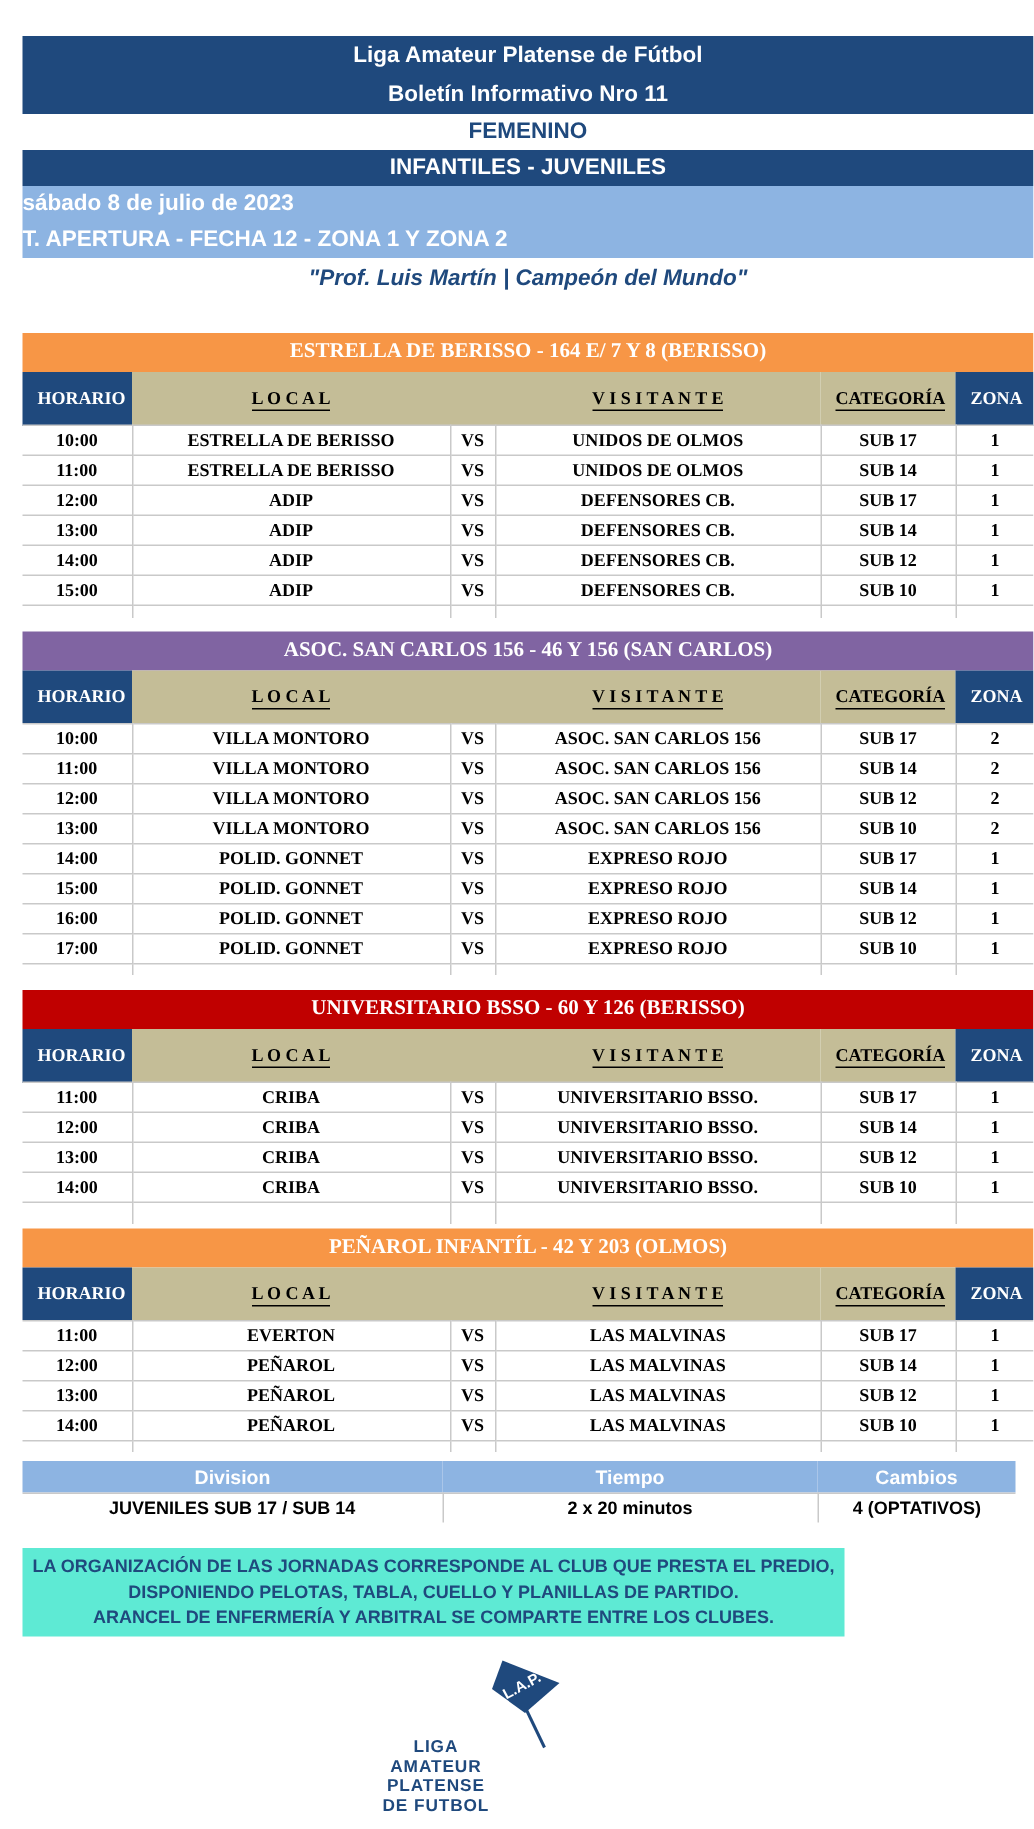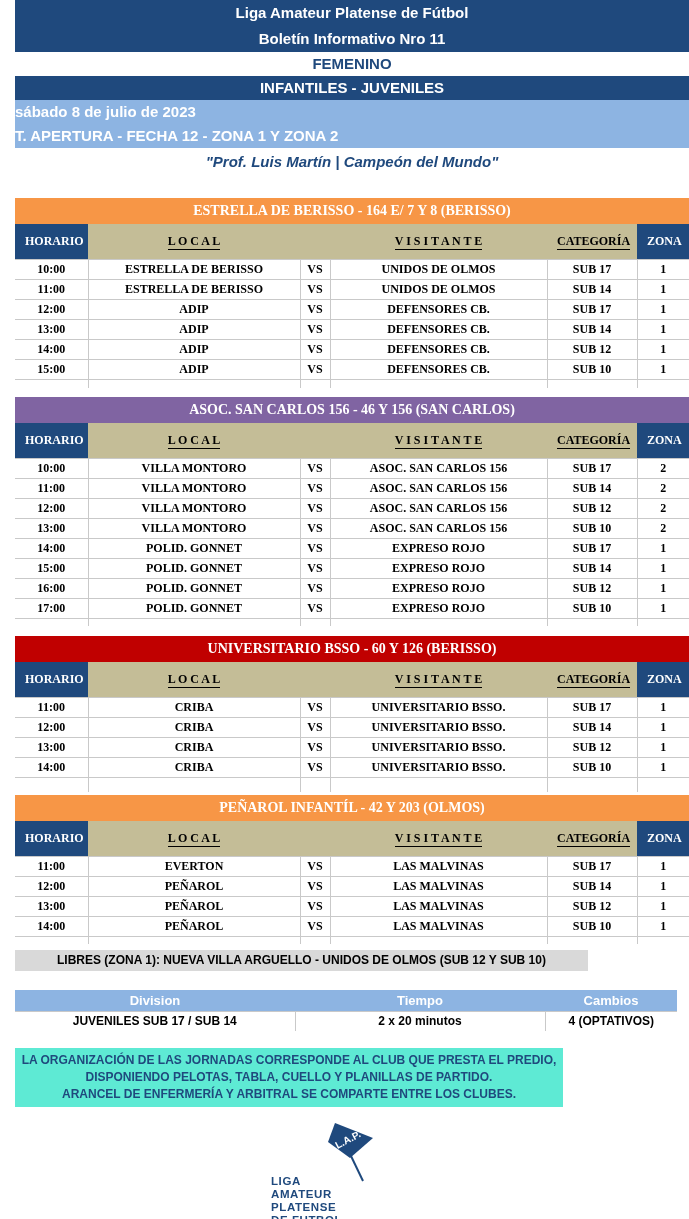--- a/index.html
+++ b/index.html
@@ -5,21 +5,21 @@
   * { box-sizing: border-box; margin: 0; padding: 0; }
   body {
     font-family: "Liberation Sans", sans-serif;
     background: #ffffff;
     width: 689px;
   }
   .page { position: relative; width: 689px; height: 1219px; overflow: hidden; background: #fff; }
   .content { margin-left: 15px; width: 674px; }
 
   
-  .top-band { background: #1F497D; color: #fff; text-align: center; font-weight: 700; font-size: 15px; }
+  .top-band { background: #1F497D; color: #fff; text-align: center; font-weight: 700; font-size: 15px; margin-top: 24px; }
   .top-band div { line-height: 26px; height: 26px; }
   .femenino { height: 24px; line-height: 24px; text-align: center; color: #1F497D; font-weight: 700; font-size: 15px; }
   .inf-band { background: #1F497D; color: #fff; height: 24px; line-height: 24px; text-align: center; font-weight: 700; font-size: 15px; }
   .date-band { background: #8DB4E2; color: #fff; font-weight: 700; font-size: 15px; }
   .date-band div { height: 24px; line-height: 24px; }
   .quote { color: #1F497D; font-style: italic; font-weight: 700; font-size: 15px; text-align: center; line-height: 27px; margin-bottom: 23px; }
 
   
   .match-block { margin-bottom: 10px; font-family: Liberation Serif, serif; }
   .match-block:nth-child(1) { margin-bottom: 9px; }
@@ -52,21 +52,21 @@
   table.rules td:last-child  { border-right: none; }
   table.rules tr:last-child td { border-bottom: none; }
 
   
   .notes { margin-top: 17px; width: 548px; background: #5eead4; color: #1F497D; font-weight: 700; font-size: 12px; text-align: center; padding: 4px 0; }
   .notes div { line-height: 17px; }
 
   
   .logo-wrap { position: relative; height: 128px; }
   .logo-svg { position: absolute; left: 300px; top: 8px; }
-  .logo-text { position: absolute; left: 256px; top: 68px; color: #1F497D; font-weight: 700; font-size: 11.5px; letter-spacing: 0.6px; }
+  .logo-text { position: absolute; left: 240px; top: 68px; color: #1F497D; font-weight: 700; font-size: 11.5px; letter-spacing: 0.6px; text-align: center; }
   .logo-text div { line-height: 13px; }
 
   .bottom-strip { width: 674px; height: 14px; background: #8DB4E2; }
 </style>
 </head>
 <body>
 
 <div class="page">
   <div class="content">
 
@@ -389,21 +389,20 @@
                 <td></td>
                 <td></td>
                 <td></td>
                 <td></td>
               </tr>
             </tbody>
     </table>
   </div>
 </div>
 
-    <div class="libres">LIBRES (ZONA 1): NUEVA VILLA ARGUELLO - UNIDOS DE OLMOS (SUB 12 Y SUB 10)</div>
 
     <table class="rules">
       <colgroup>
           <col style="width:280px">
           <col style="width:250px">
           <col style="width:132px">
         </colgroup>
       <thead>
         <tr>
           <th>Division</th>

